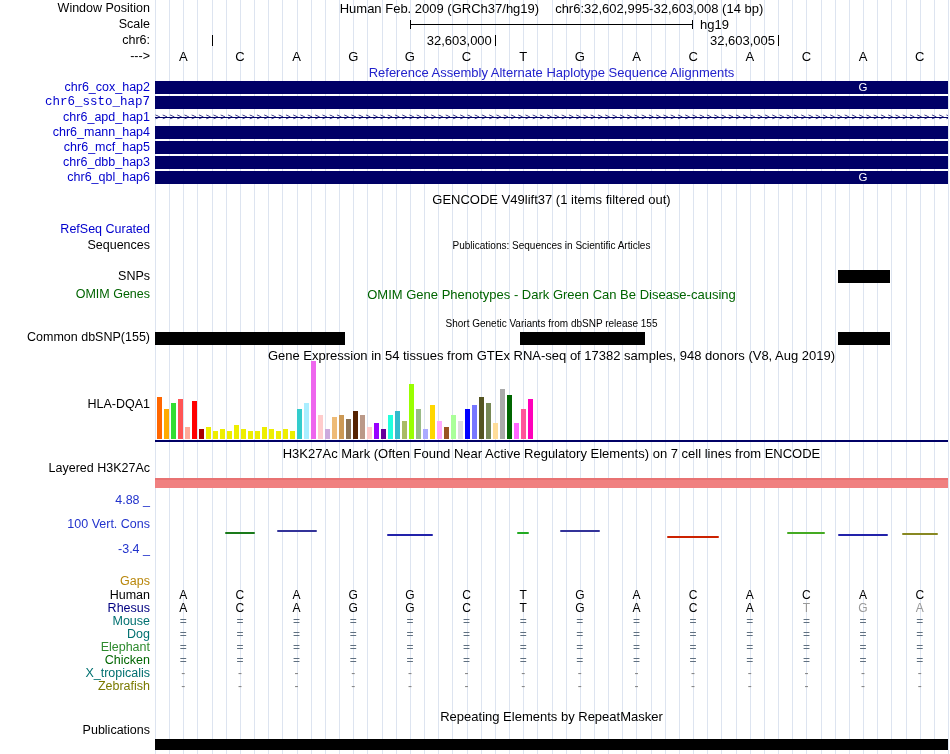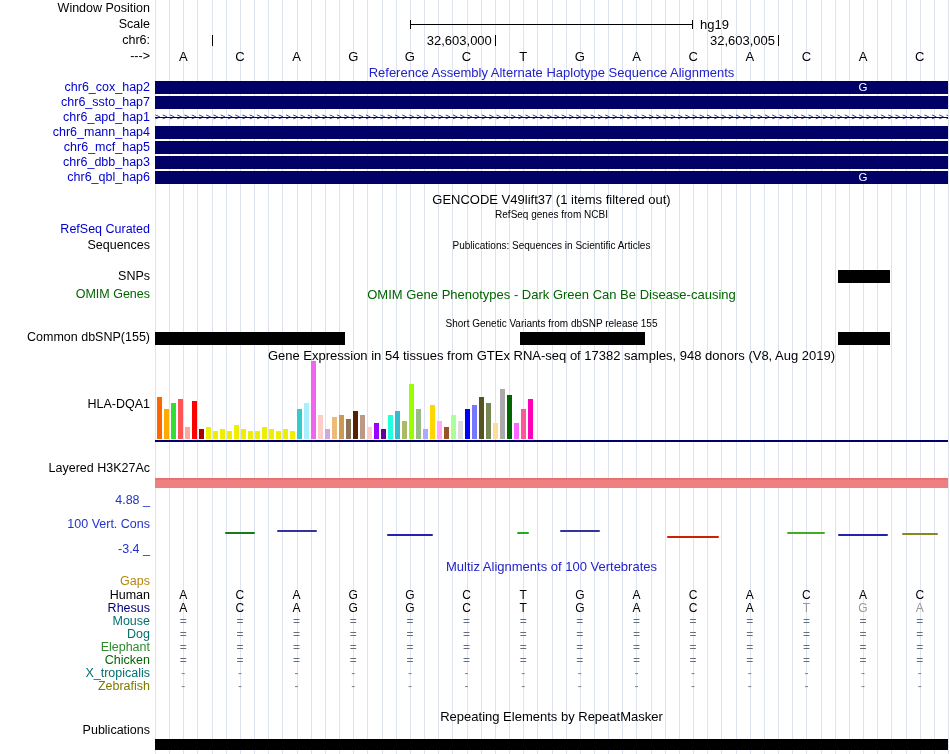--- a/index.html
+++ b/index.html
@@ -106,57 +106,59 @@
       <div class="gridline" style="left: 708.04px;"></div>
       <div class="gridline" style="left: 722.2px;"></div>
       <div class="gridline" style="left: 736.36px;"></div>
       <div class="gridline" style="left: 750.52px;"></div>
       <div class="gridline" style="left: 764.68px;"></div>
       <div class="gridline" style="left: 778.84px;"></div>
       <div class="gridline" style="left: 793px;"></div>
     </div>
 
   <div class="lbl" style="top:2px">Window Position</div>
+  <div class="center t13" style="top:2px">
+    <span>Human Feb. 2009 (GRCh37/hg19)</span><span style="margin-left:16px">chr6:32,602,995-32,603,008 (14 bp)</span>
+  </div>
 
   <div class="lbl" style="top:18px">Scale</div>
   <div class="scale-bracket"></div>
   <div class="hg19">hg19</div>
 
   <div class="lbl" style="top:34px">chr6:</div>
   <div class="lbl" style="top:50px">---&gt;</div>
 
   <div class="center t13 blue" style="top:66px">Reference Assembly Alternate Haplotype Sequence Alignments</div>
 
   <div class="center t13" style="top:193px">GENCODE V49lift37 (1 items filtered out)</div>
-  <div class="center t10" style="top:209px">RefSeq genes from NCBI</div>
   <div class="lbl haplbl" style="top:223px">RefSeq Curated</div>
 
   <div class="center t10" style="top:240px">Publications: Sequences in Scientific Articles</div>
   <div class="lbl" style="top:239px">Sequences</div>
 
   <div class="lbl" style="top:270px">SNPs</div>
 
   <div class="lbl dgreen" style="top:288px">OMIM Genes</div>
   <div class="center t13 dgreen" style="top:288px">OMIM Gene Phenotypes - Dark Green Can Be Disease-causing</div>
 
   <div class="center t10" style="top:318px">Short Genetic Variants from dbSNP release 155</div>
   <div class="lbl" style="top:331px">Common dbSNP(155)</div>
 
   <div class="center t13" style="top:349px">Gene Expression in 54 tissues from GTEx RNA-seq of 17382 samples, 948 donors (V8, Aug 2019)</div>
   <div class="lbl" style="top:398px">HLA-DQA1</div>
   <div class="navy-line"></div>
 
+  <div class="center t13" style="top:447px">H3K27Ac Mark (Often Found Near Active Regulatory Elements) on 7 cell lines from ENCODE</div>
   <div class="lbl" style="top:462px">Layered H3K27Ac</div>
   <div class="salmon-bar"></div>
 
   <div class="lbl bluelbl" style="top:494px">4.88 _</div>
   <div class="lbl bluelbl" style="top:518px">100 Vert. Cons</div>
   <div class="lbl bluelbl" style="top:543px">-3.4 _</div>
 
-  <div class="center t13 blue" style="top:560px">Multiz Alignments of 100 Vertebrates</div>
   <div class="lbl gapslbl" style="top:575px">Gaps</div>
 
   <div class="center t13" style="top:710px">Repeating Elements by RepeatMasker</div>
   <div class="lbl" style="top:724px">Publications</div>
   <div class="rm-bar"></div>
 <div class="ruler-tick" style="left: 211.6px;"></div>
     <div class="ruler-tick" style="left: 494.9px;"></div>
     <div class="ruler-label" style="left: 402.857px; width: 89px;">32,603,000</div>
     <div class="ruler-tick" style="left: 778.1px;"></div>
     <div class="ruler-label" style="left: 686.071px; width: 89px;">32,603,005</div>
@@ -171,21 +173,21 @@
     <div class="base-cell" style="left: 608.143px; top: 50px; width: 56.6429px;">A</div>
     <div class="base-cell" style="left: 664.786px; top: 50px; width: 56.6429px;">C</div>
     <div class="base-cell" style="left: 721.429px; top: 50px; width: 56.6429px;">A</div>
     <div class="base-cell" style="left: 778.071px; top: 50px; width: 56.6429px;">C</div>
     <div class="base-cell" style="left: 834.714px; top: 50px; width: 56.6429px;">A</div>
     <div class="base-cell" style="left: 891.357px; top: 50px; width: 56.6429px;">C</div>
     <div class="lbl haplbl" style="top: 81px;">chr6_cox_hap2</div>
     <div class="hap-bar" style="top: 81px;">
       <div class="hap-variant" style="left: 700px;">G</div>
     </div>
-    <div class="lbl haplbl" style="top: 96px;">chr6_ssto_hap7</div>
+    <div class="lbl haplbl" style="top: 96px; font-family: Liberation Mono, monospace;">chr6_ssto_hap7</div>
     <div class="hap-bar" style="top: 96px;"></div>
     <div class="lbl haplbl" style="top: 111px;">chr6_apd_hap1</div>
     <div class="hap-chevron" style="top: 111px;">&gt;&gt;&gt;&gt;&gt;&gt;&gt;&gt;&gt;&gt;&gt;&gt;&gt;&gt;&gt;&gt;&gt;&gt;&gt;&gt;&gt;&gt;&gt;&gt;&gt;&gt;&gt;&gt;&gt;&gt;&gt;&gt;&gt;&gt;&gt;&gt;&gt;&gt;&gt;&gt;&gt;&gt;&gt;&gt;&gt;&gt;&gt;&gt;&gt;&gt;&gt;&gt;&gt;&gt;&gt;&gt;&gt;&gt;&gt;&gt;&gt;&gt;&gt;&gt;&gt;&gt;&gt;&gt;&gt;&gt;&gt;&gt;&gt;&gt;&gt;&gt;&gt;&gt;&gt;&gt;&gt;&gt;&gt;&gt;&gt;&gt;&gt;&gt;&gt;&gt;&gt;&gt;&gt;&gt;&gt;&gt;&gt;&gt;&gt;&gt;&gt;&gt;&gt;&gt;&gt;&gt;&gt;&gt;&gt;&gt;&gt;&gt;&gt;&gt;&gt;&gt;&gt;&gt;&gt;&gt;&gt;&gt;&gt;&gt;&gt;&gt;&gt;&gt;&gt;&gt;&gt;&gt;&gt;&gt;&gt;&gt;&gt;&gt;&gt;&gt;&gt;&gt;&gt;&gt;&gt;&gt;&gt;&gt;&gt;&gt;&gt;&gt;&gt;&gt;&gt;&gt;&gt;&gt;&gt;&gt;&gt;&gt;&gt;&gt;&gt;&gt;&gt;&gt;&gt;&gt;&gt;&gt;&gt;&gt;&gt;&gt;&gt;&gt;&gt;&gt;&gt;&gt;&gt;&gt;&gt;&gt;&gt;&gt;&gt;&gt;</div>
     <div class="lbl haplbl" style="top: 126px;">chr6_mann_hap4</div>
     <div class="hap-bar" style="top: 126px;"></div>
     <div class="lbl haplbl" style="top: 141px;">chr6_mcf_hap5</div>
     <div class="hap-bar" style="top: 141px;"></div>
     <div class="lbl haplbl" style="top: 156px;">chr6_dbb_hap3</div>
     <div class="hap-bar" style="top: 156px;"></div>
     <div class="lbl haplbl" style="top: 171px;">chr6_qbl_hap6</div>

